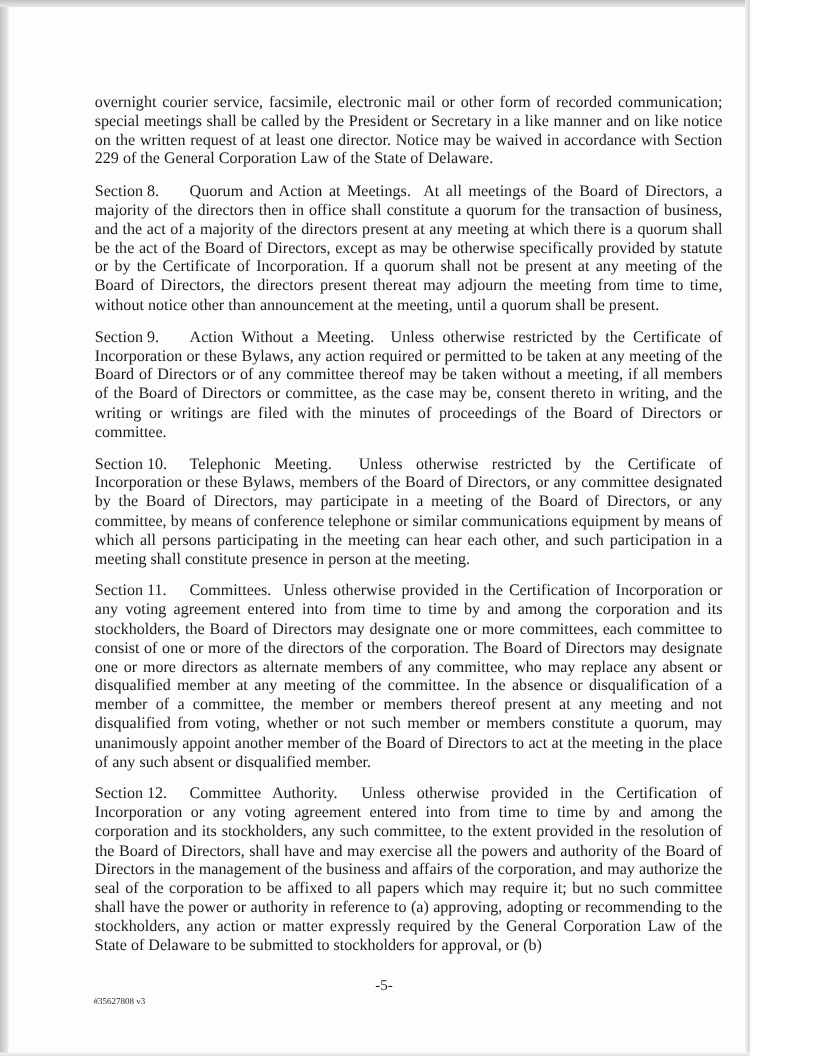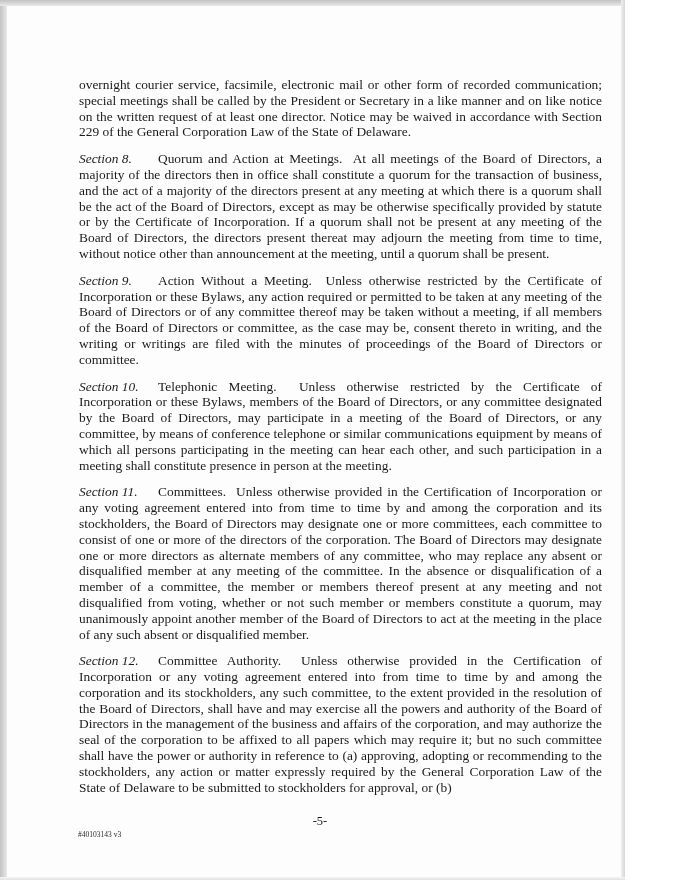--- a/index.html
+++ b/index.html
@@ -33,21 +33,20 @@
   }
   .para {
     margin: 0 0 11px 0;
     text-align: justify;
     font-size: 13.4px;
     line-height: 15.8px;
   }
   .sec-label {
     display: inline-block;
     width: 79px;
-    font-style: italic;
   }
   .sec-heading {
   }
   .sec-sep {
     white-space: pre;
   }
   .footer-page-num {
     position: absolute;
     left: 260px;
     top: 814px;
@@ -86,15 +85,15 @@
     <p class="para"><span class="sec-label">Section 10.</span><span class="sec-heading">Telephonic Meeting</span><span class="sec-sep">.  </span><span>Unless otherwise restricted by the Certificate of Incorporation or these Bylaws, members of the Board of Directors, or any committee designated by the Board of Directors, may participate in a meeting of the Board of Directors, or any committee, by means of conference telephone or similar communications equipment by means of which all persons participating in the meeting can hear each other, and such participation in a meeting shall constitute presence in person at the meeting.</span></p>
 
     <p class="para"><span class="sec-label">Section 11.</span><span class="sec-heading">Committees</span><span class="sec-sep">.  </span><span>Unless otherwise provided in the Certification of Incorporation or any voting agreement entered into from time to time by and among the corporation and its stockholders, the Board of Directors may designate one or more committees, each committee to consist of one or more of the directors of the corporation. The Board of Directors may designate one or more directors as alternate members of any committee, who may replace any absent or disqualified member at any meeting of the committee.  In the absence or disqualification of a member of a committee, the member or members thereof present at any meeting and not disqualified from voting, whether or not such member or members constitute a quorum, may unanimously appoint another member of the Board of Directors to act at the meeting in the place of any such absent or disqualified member.</span></p>
 
     <p class="para"><span class="sec-label">Section 12.</span><span class="sec-heading">Committee Authority</span><span class="sec-sep">.  </span><span>Unless otherwise provided in the Certification of Incorporation or any voting agreement entered into from time to time by and among the corporation and its stockholders, any such committee, to the extent provided in the resolution of the Board of Directors, shall have and may exercise all the powers and authority of the Board of Directors in the management of the business and affairs of the corporation, and may authorize the seal of the corporation to be affixed to all papers which may require it; but no such committee shall have the power or authority in reference to (a) approving, adopting or recommending to the stockholders, any action or matter expressly required by the General Corporation Law of the State of Delaware to be submitted to stockholders for approval, or (b)</span></p>
 
   </div>
 
   <div class="footer-page-num">-5-</div>
 
-  <div class="footer-doc-id">#40103143 v3</div>
+  <div class="footer-doc-id">#35627808 v3</div>
 
 </div>
 
 </body></html>

